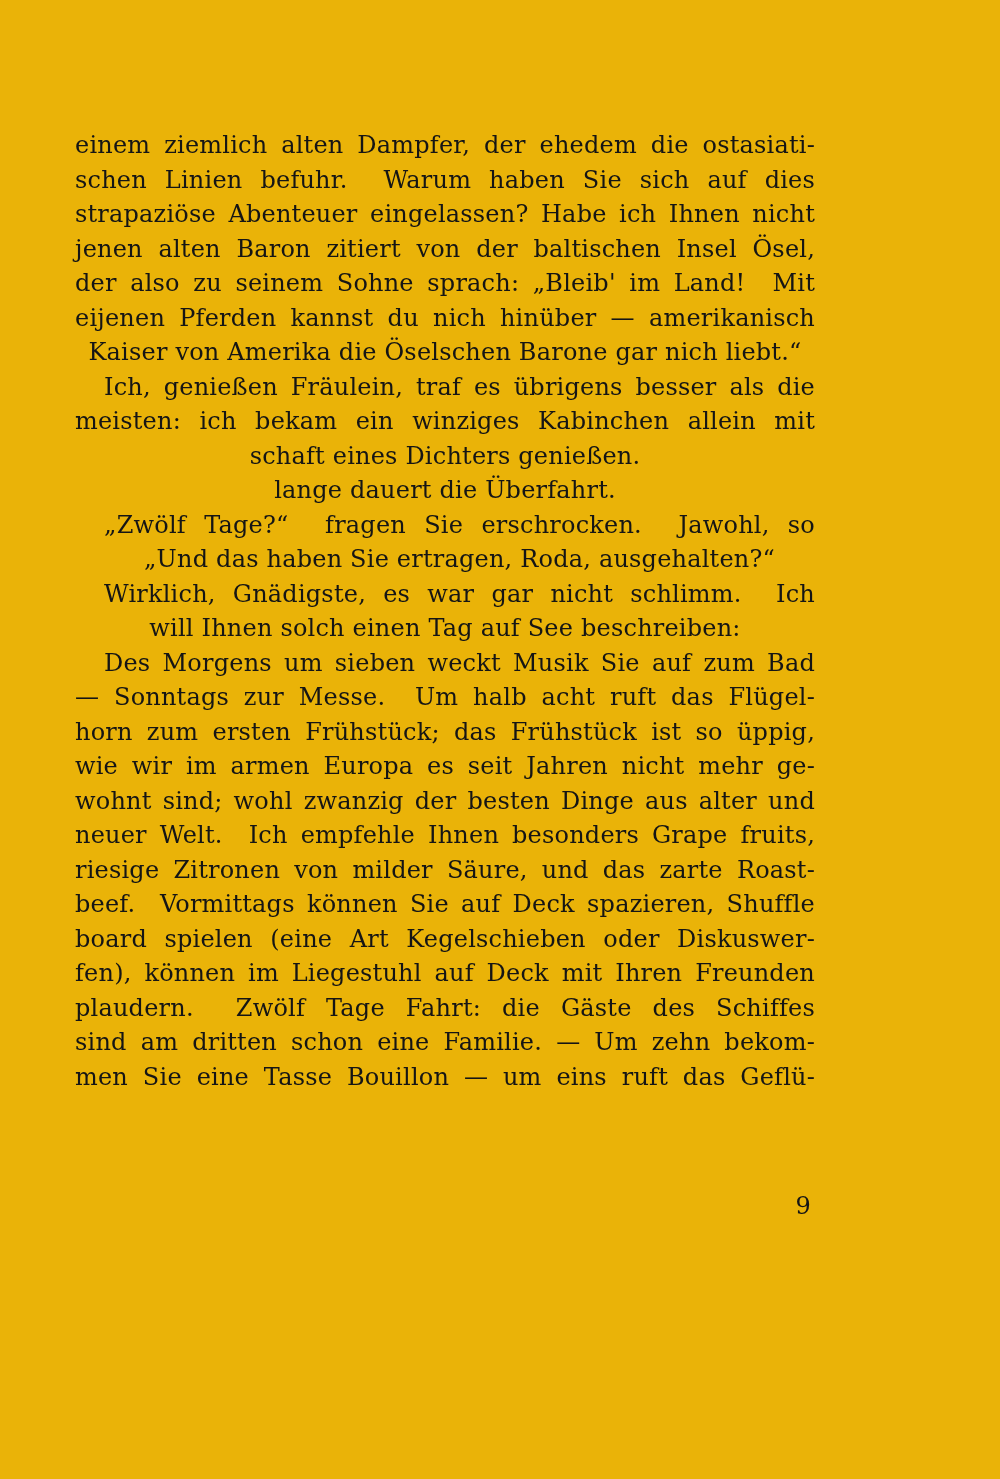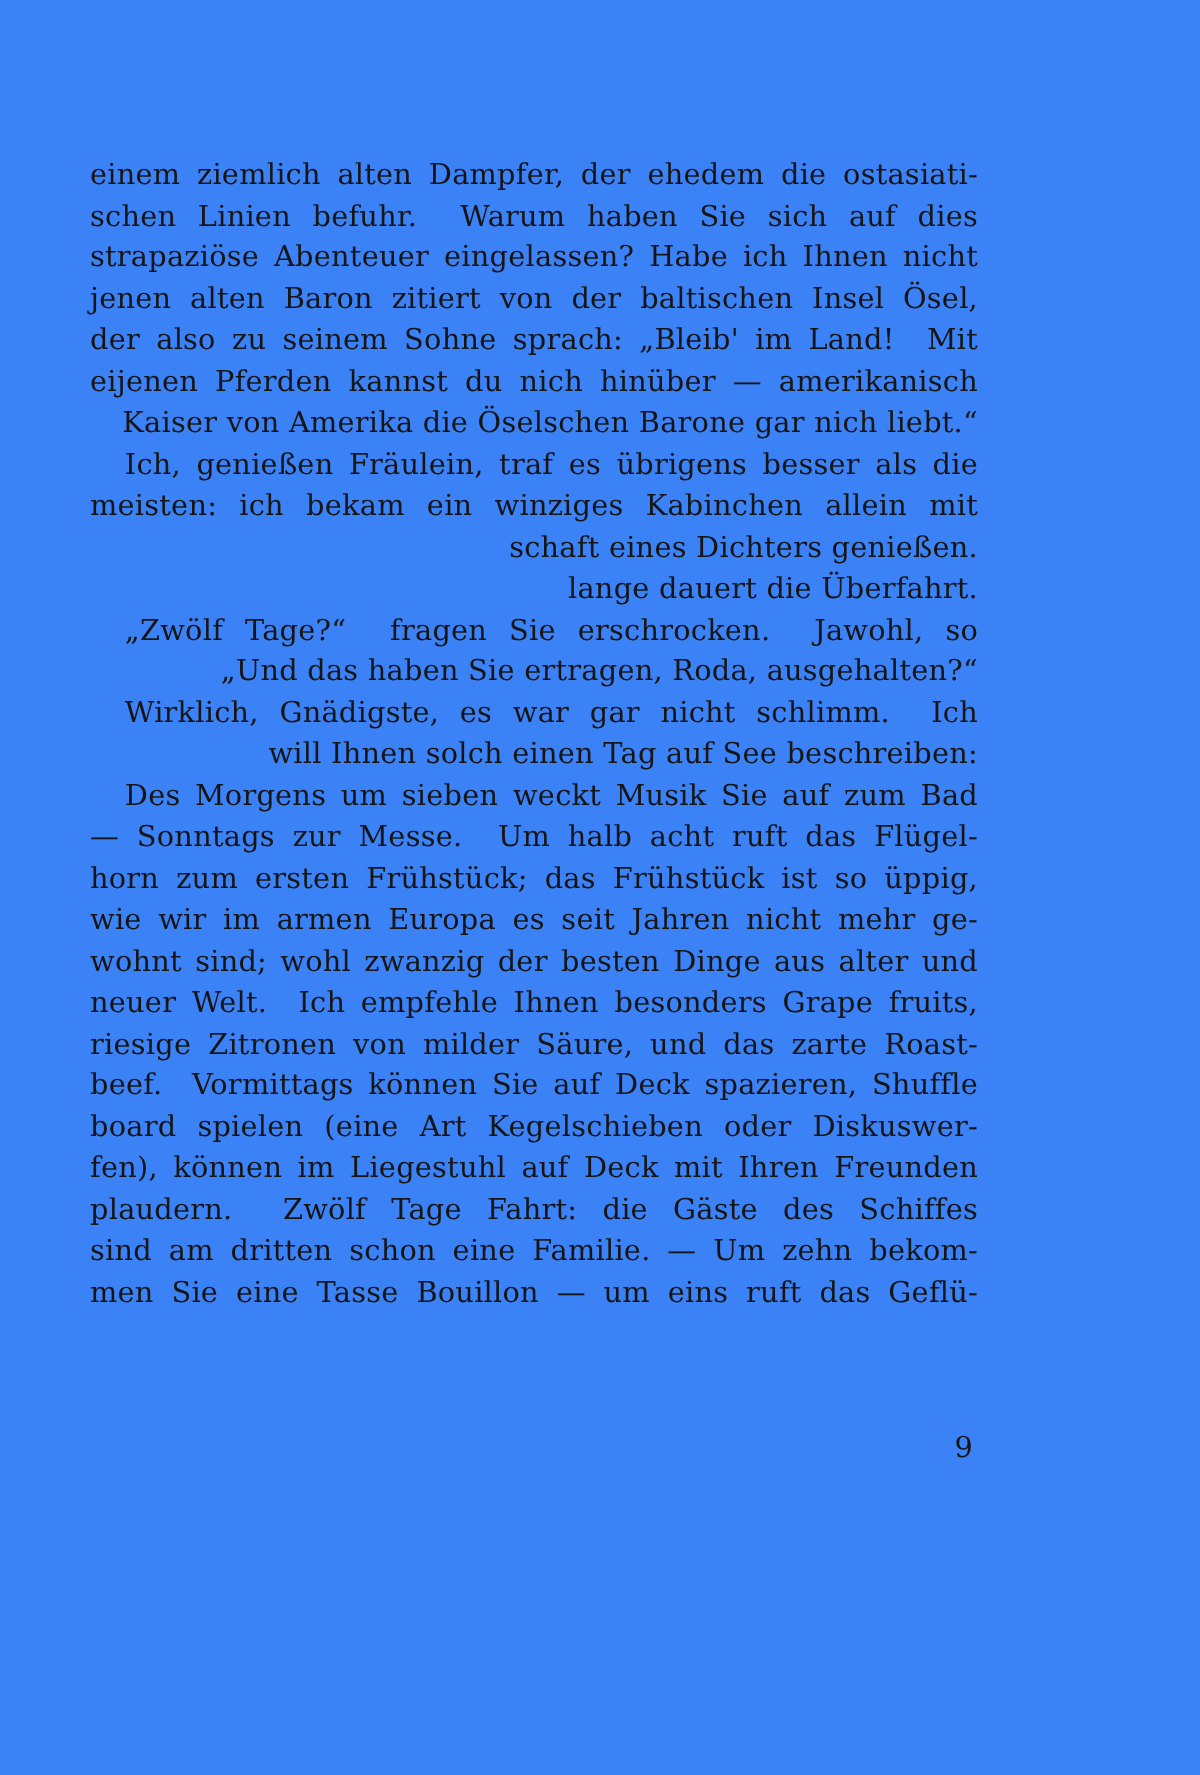--- a/index.html
+++ b/index.html
@@ -4,38 +4,38 @@
 <style>
   html, body {
     margin: 0;
     padding: 0;
     background: #ffffff;
   }
   .page {
     position: relative;
     width: 1000px;
     height: 1479px;
-    background: #3b82f6;
+    background: #eab308;
     overflow: hidden;
     font-family: "DejaVu Serif", "Liberation Serif", serif;
     color: #151515;
   }
   .text-block {
     position: absolute;
     left: 75px;
     top: 128px;
     width: 740px;
   }
   .line {
     font-size: 24px;
     line-height: 34.5px;
     height: 34.5px;
     letter-spacing: 0.2px;
     white-space: pre-wrap;
-    text-align: right;
+    text-align: center;
   }
   .line.just {
     text-align: justify;
     text-align-last: justify;
   }
   .line.indent {
     text-indent: 29px;
   }
   .page-number {
     position: absolute;

